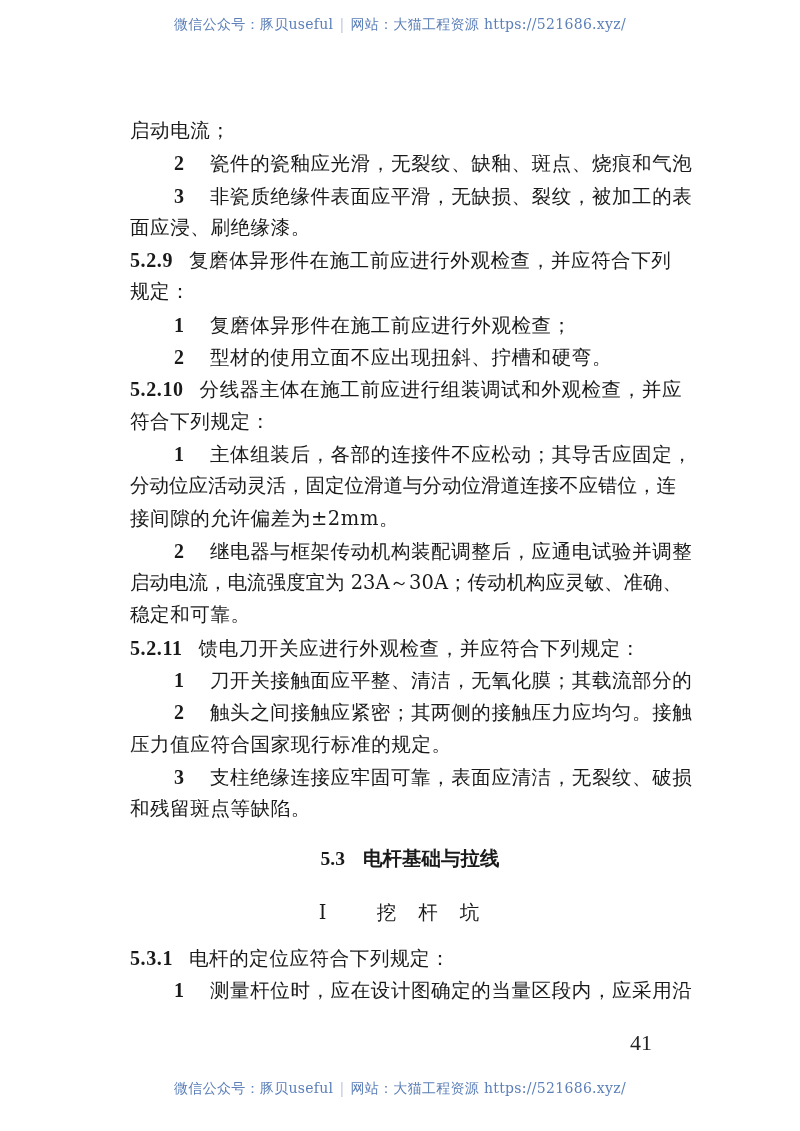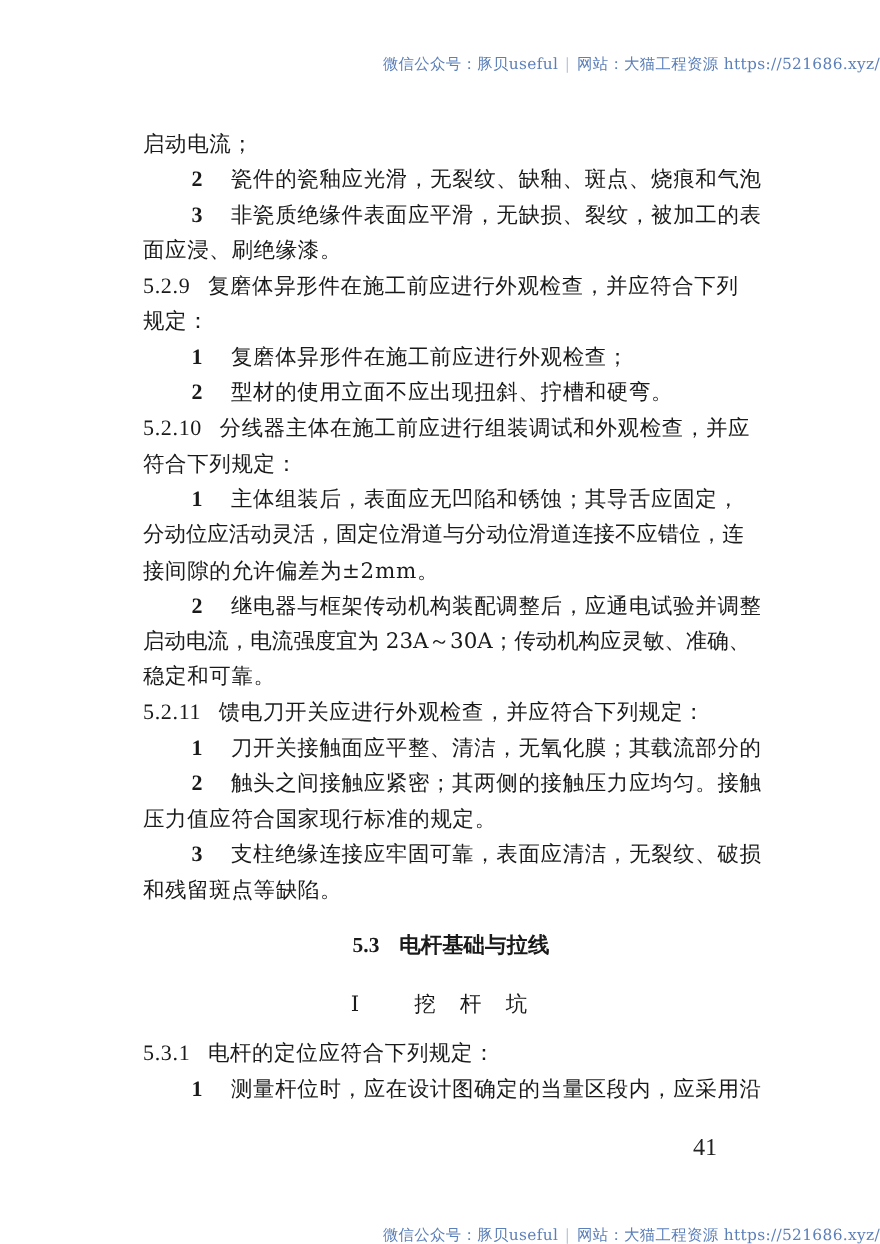--- a/index.html
+++ b/index.html
@@ -1,30 +1,30 @@
 <!DOCTYPE html>
 <html><head>
 <meta charset="utf-8">
 <style>
   html, body { margin: 0; padding: 0; background: #ffffff; }
   body { width: 800px; height: 1131px; position: relative; overflow: hidden;
          font-family: "DejaVu Serif", "Liberation Serif", serif; color: #1a1a1a; }
-  .watermark { position: absolute; left: 0; width: 800px; text-align: right;
+  .watermark { position: absolute; left: 0; width: 800px; text-align: center;
                font-size: 14px; color: #5b7fb8; letter-spacing: 0.3px;
-               font-family: "DejaVu Serif", "Liberation Serif", serif; margin-top: 34px; }
+               font-family: "DejaVu Serif", "Liberation Serif", serif; }
   .watermark .sep { color: #b9c6de; margin: 0 6px; }
   .wm-top { top: 16px; }
   .wm-bottom { top: 1080px; }
   .page { position: absolute; left: 130px; top: 115px; width: 560px; }
   .line { height: 32.3px; line-height: 32.3px; font-size: 19.5px; white-space: nowrap;
           letter-spacing: 0.6px; }
   .indent { padding-left: 44px; }
   .num { font-weight: bold; font-family: "Liberation Serif", "DejaVu Serif", serif;
          display: inline-block; width: 36px; font-size: 20px; }
-  .clause { font-weight: normal; font-family: "Liberation Serif", "DejaVu Serif", serif;
+  .clause { font-weight: bold; font-family: "Liberation Serif", "DejaVu Serif", serif;
             display: inline-block; font-size: 20px; margin-right: 16px; }
   .justify { text-align: justify; text-align-last: justify; }
   .sec-title { text-align: center; height: 58px; line-height: 66px; font-size: 19.5px;
                font-weight: bold; font-family: "DejaVu Sans", "Liberation Sans", sans-serif; }
   .sec-title .secnum { font-family: "Liberation Serif", serif; margin-right: 18px; }
   .sub-title { text-align: center; height: 58px; line-height: 58px; font-size: 19.5px;
                letter-spacing: 22px; }
   .pageno { position: absolute; left: 630px; top: 1030px; font-size: 22px; 
             font-family: "Liberation Serif", "DejaVu Serif", serif; color: #222; }
 </style>
@@ -39,21 +39,21 @@
   <div class="line"><span>启动电流；</span></div>
   <div class="line indent justify"><span class="num">2</span><span>瓷件的瓷釉应光滑，无裂纹、缺釉、斑点、烧痕和气泡</span></div>
   <div class="line indent"><span class="num">3</span><span>非瓷质绝缘件表面应平滑，无缺损、裂纹，被加工的表</span></div>
   <div class="line"><span>面应浸、刷绝缘漆。</span></div>
   <div class="line"><span class="clause">5.2.9</span><span>复磨体异形件在施工前应进行外观检查，并应符合下列</span></div>
   <div class="line"><span>规定：</span></div>
   <div class="line indent"><span class="num">1</span><span>复磨体异形件在施工前应进行外观检查；</span></div>
   <div class="line indent"><span class="num">2</span><span>型材的使用立面不应出现扭斜、拧槽和硬弯。</span></div>
   <div class="line"><span class="clause">5.2.10</span><span>分线器主体在施工前应进行组装调试和外观检查，并应</span></div>
   <div class="line"><span>符合下列规定：</span></div>
-  <div class="line indent"><span class="num">1</span><span>主体组装后，表面应无凹陷和锈蚀；其导舌应固定，</span></div>
+  <div class="line indent"><span class="num">1</span><span>主体组装后，各部的连接件不应松动；其导舌应固定，</span></div>
   <div class="line" style="letter-spacing:0px;"><span>分动位应活动灵活，固定位滑道与分动位滑道连接不应错位，连</span></div>
   <div class="line"><span>接间隙的允许偏差为±2mm。</span></div>
   <div class="line indent"><span class="num">2</span><span>继电器与框架传动机构装配调整后，应通电试验并调整</span></div>
   <div class="line" style="letter-spacing:0px;"><span>启动电流，电流强度宜为 23A～30A；传动机构应灵敏、准确、</span></div>
   <div class="line"><span>稳定和可靠。</span></div>
   <div class="line"><span class="clause">5.2.11</span><span>馈电刀开关应进行外观检查，并应符合下列规定：</span></div>
   <div class="line indent"><span class="num">1</span><span>刀开关接触面应平整、清洁，无氧化膜；其载流部分的</span></div>
   <div class="line indent"><span class="num">2</span><span>触头之间接触应紧密；其两侧的接触压力应均匀。接触</span></div>
   <div class="line"><span>压力值应符合国家现行标准的规定。</span></div>
   <div class="line indent"><span class="num">3</span><span>支柱绝缘连接应牢固可靠，表面应清洁，无裂纹、破损</span></div>

